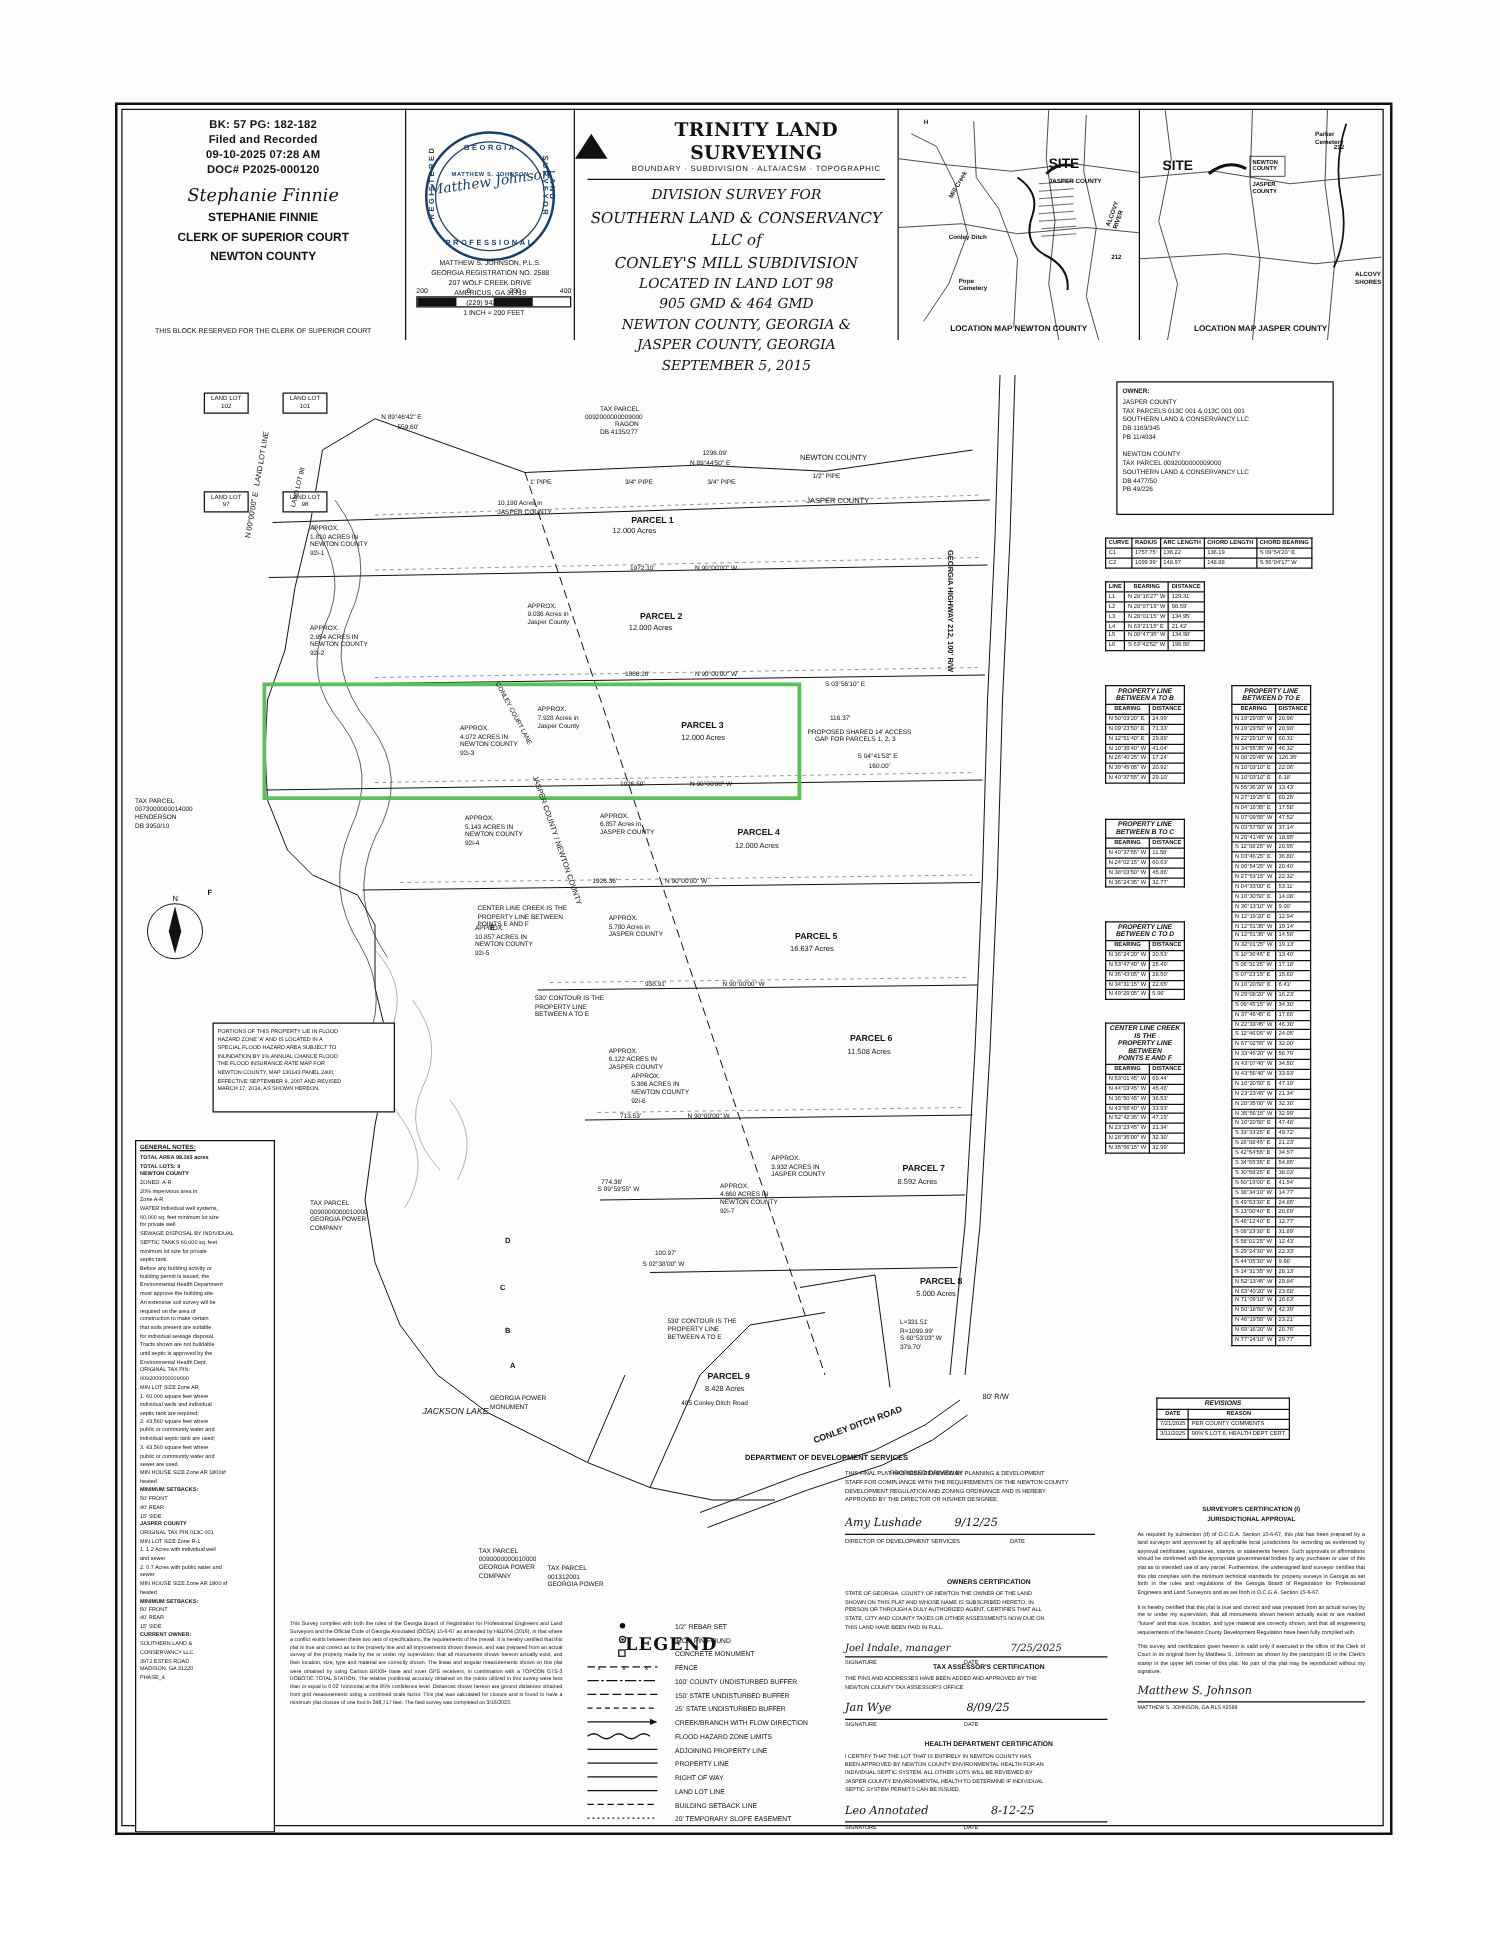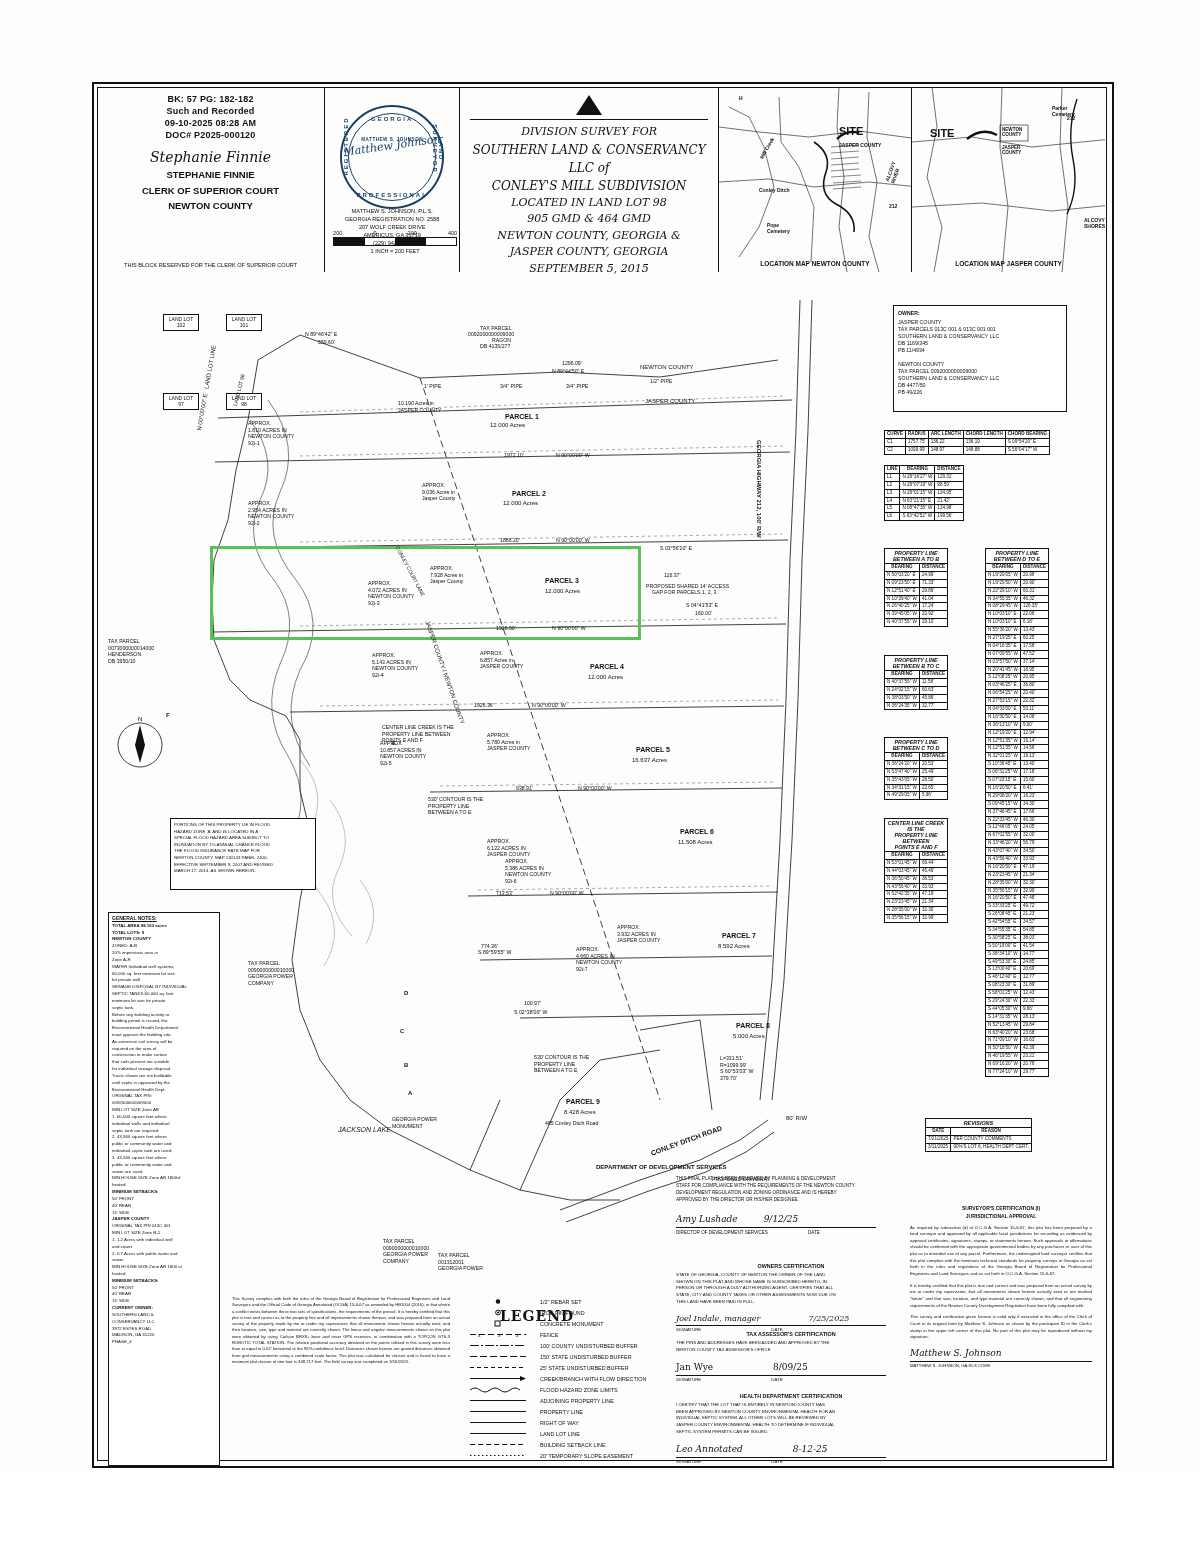--- a/index.html
+++ b/index.html
@@ -83,22 +83,22 @@
 
 <div class="plat">
 
   <div class="border-outer"></div>
   <div class="border-inner"></div>
 
   <div class="titlebar">
 
     <div class="tb-cell tb-clerk">
       <div class="clerk-line">BK: 57 PG: 182-182</div>
-      <div class="clerk-line">Such and Recorded</div>
-      <div class="clerk-line">09-10-2025 08:28 AM</div>
+      <div class="clerk-line">Filed and Recorded</div>
+      <div class="clerk-line">09-10-2025 07:28 AM</div>
       <div class="clerk-line">DOC# P2025-000120</div>
       <div class="sig">Stephanie Finnie</div>
       <div class="clerk-name">STEPHANIE FINNIE</div>
       <div class="clerk-name">CLERK OF SUPERIOR COURT</div>
       <div class="clerk-name">NEWTON COUNTY</div>
       <div class="reserved">THIS BLOCK RESERVED FOR THE CLERK OF SUPERIOR COURT</div>
     </div>
 
     <div class="tb-cell tb-seal">
       <div class="seal-circle">
@@ -129,20 +129,24 @@
             <i class="f"></i>
             <i></i>
           </div>
         <div class="sb-cap">1 INCH = 200 FEET</div>
       </div>
     </div>
 
     <div class="tb-cell tb-title">
       <div class="tls-head">
         <div class="tri"></div>
+        <div>
+          <div class="tls-name">TRINITY LAND SURVEYING</div>
+          <div class="tls-sub">BOUNDARY · SUBDIVISION · ALTA/ACSM · TOPOGRAPHIC</div>
+        </div>
       </div>
       <div class="tls-rule"></div>
       <div class="tls-body">
         <div>DIVISION SURVEY FOR</div>
         <div class="big">SOUTHERN LAND &amp; CONSERVANCY LLC of</div>
         <div class="big">CONLEY'S MILL SUBDIVISION</div>
         <div>LOCATED IN LAND LOT 98</div>
         <div>905 GMD &amp; 464 GMD</div>
         <div>NEWTON COUNTY, GEORGIA &amp;</div>
         <div>JASPER COUNTY, GEORGIA</div>
@@ -1133,21 +1137,21 @@
     <div style="display:flex;gap:70px;border-top:1px solid #111;padding-top:1px;width:210px;">
       <span>SIGNATURE</span>
       <span>DATE</span>
     </div>
   </div>
 
   <div style="position:absolute;left:676px;top:1330px;width:230px;font-size:4.4px;line-height:1.5;">
     <div class="b ctr" style="font-size:5.4px;margin-bottom:2px;">TAX ASSESSOR'S CERTIFICATION</div>
     <div>THE PINS AND ADDRESSES HAVE BEEN ADDED AND APPROVED BY THE</div>
     <div>NEWTON COUNTY TAX ASSESSOR'S OFFICE</div>
-    <div style="display:flex;gap:60px;margin-top:8px;font-family:'DejaVu Serif',serif;font-size:9px;align-items:flex-end;">
+    <div style="display:flex;gap:60px;margin-top:8px;font-family:'DejaVu Serif',serif;font-style:italic;font-size:9px;align-items:flex-end;">
       <span>Jan Wye</span>
       <span>8/09/25</span>
     </div>
     <div style="display:flex;gap:70px;border-top:1px solid #111;padding-top:1px;width:210px;">
       <span>SIGNATURE</span>
       <span>DATE</span>
     </div>
   </div>
 
   <div style="position:absolute;left:676px;top:1392px;width:230px;font-size:4.4px;line-height:1.5;">

